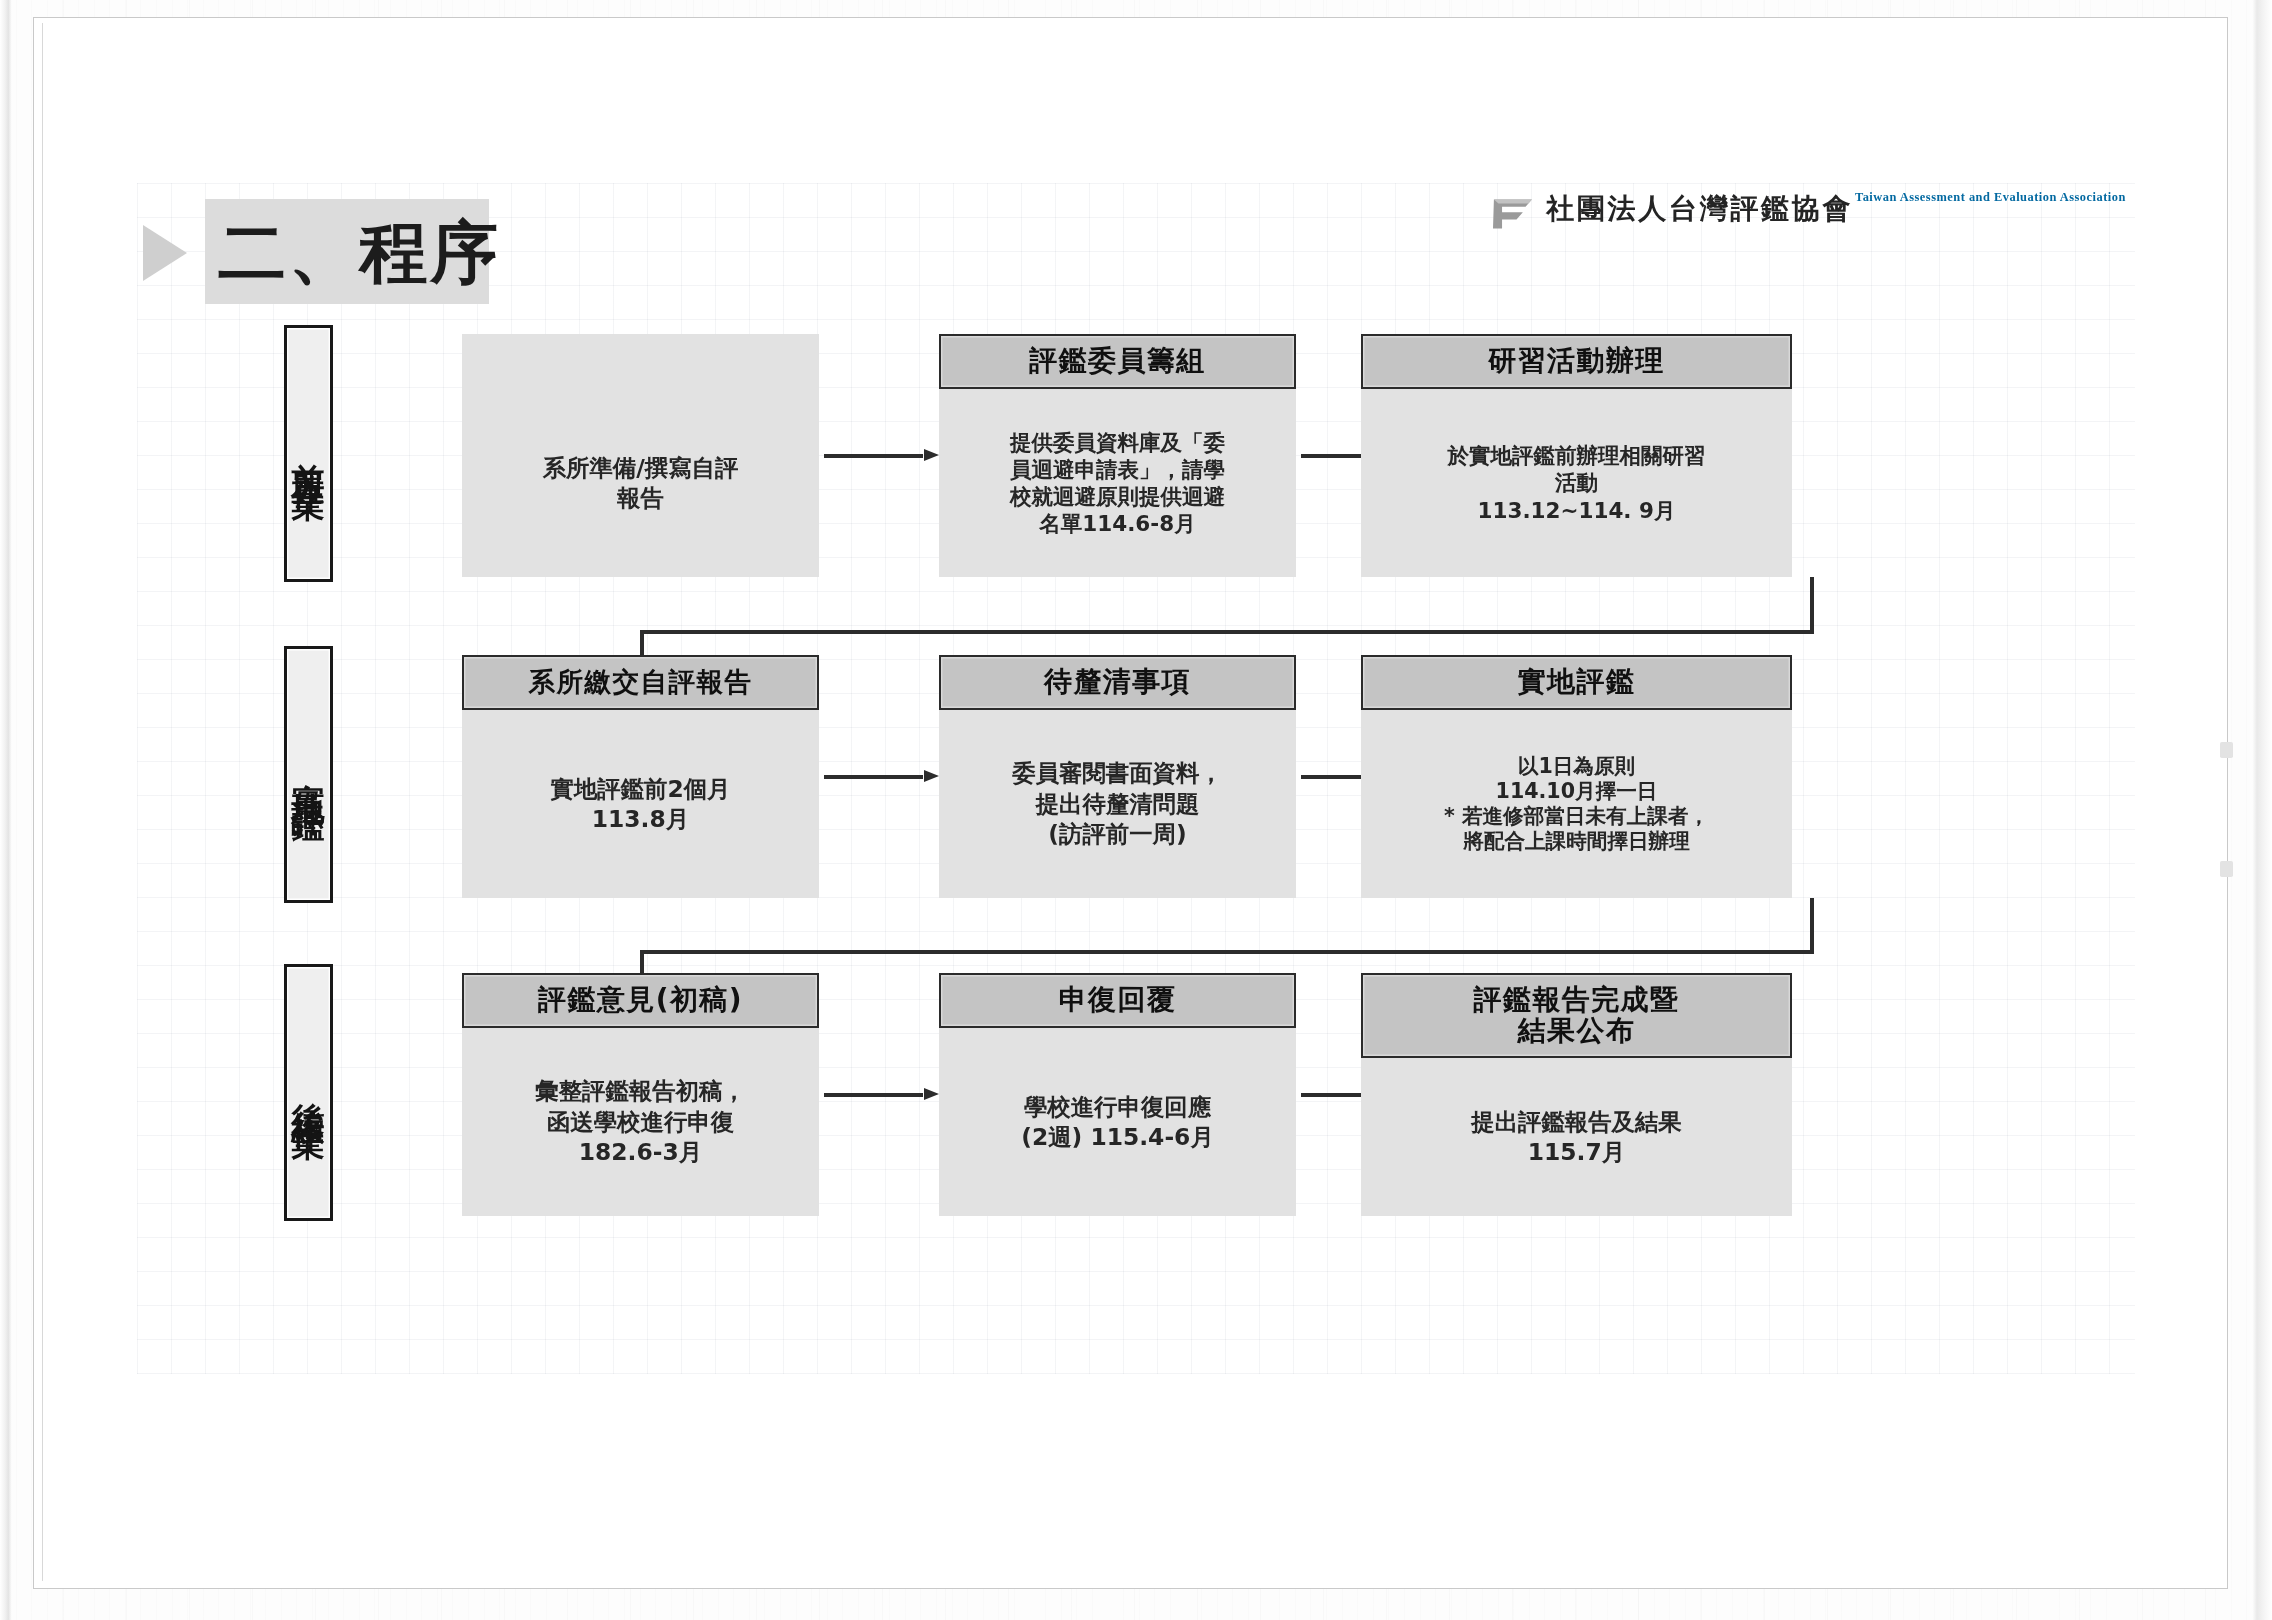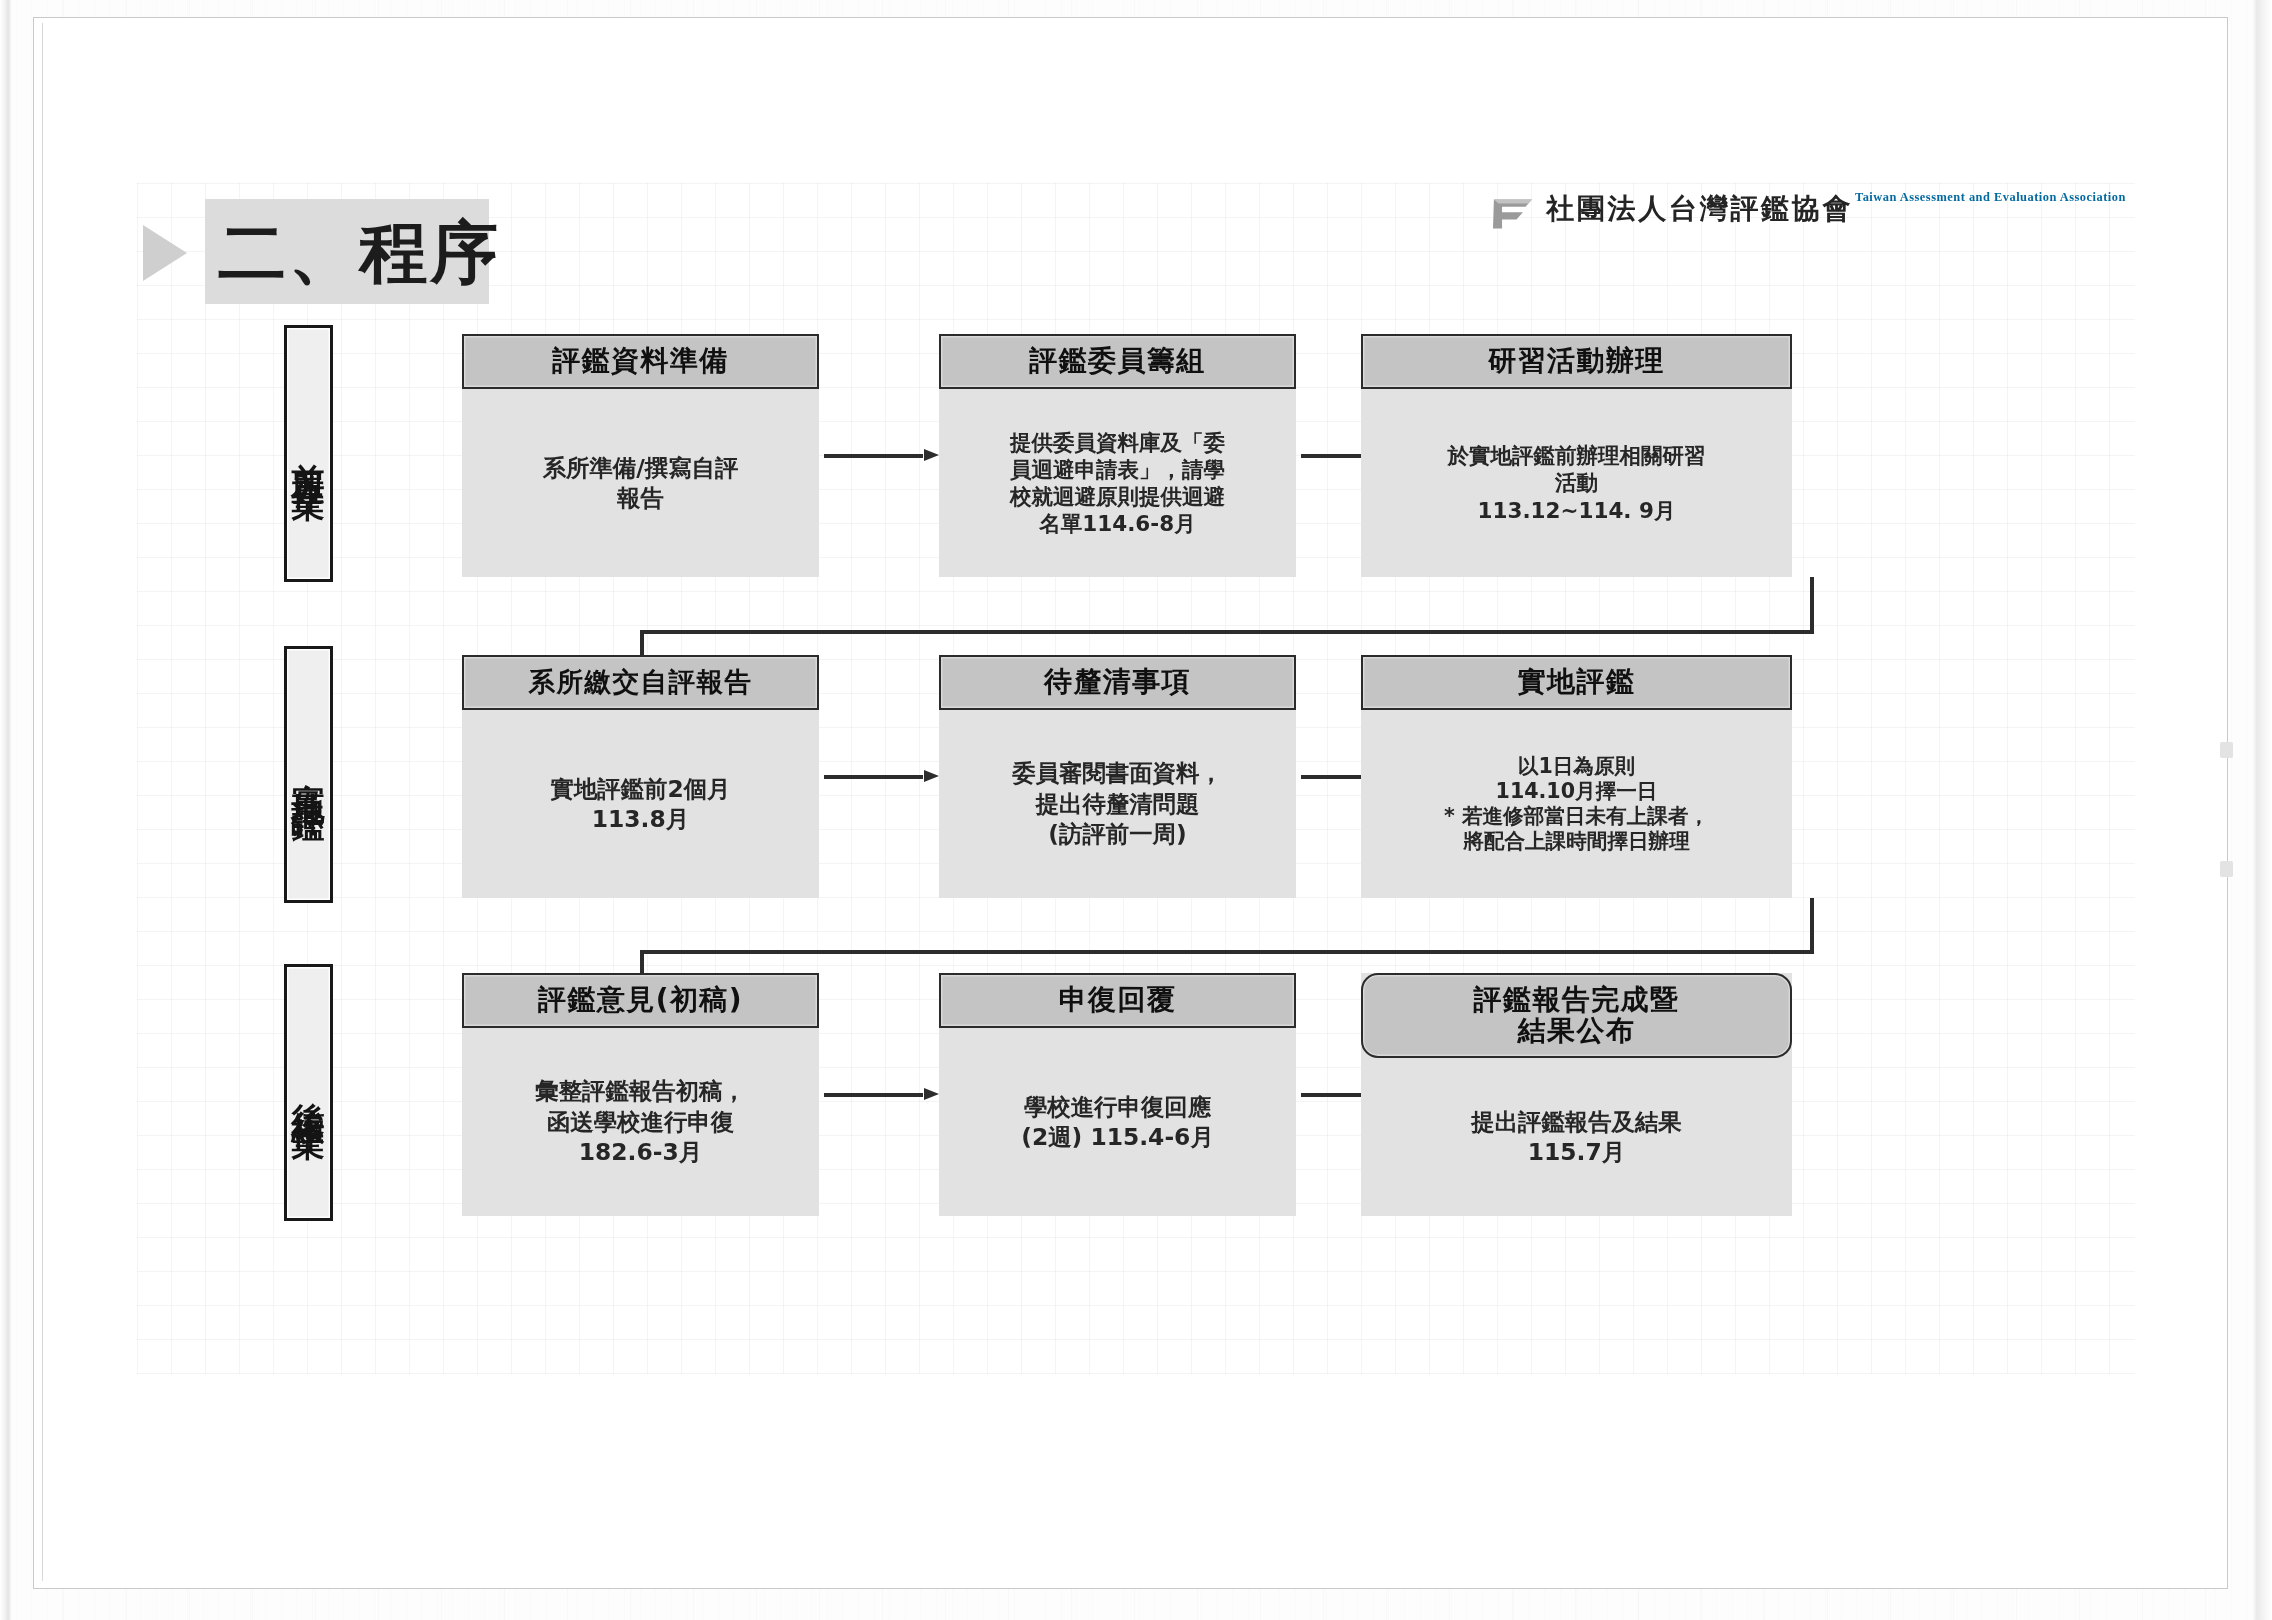--- a/index.html
+++ b/index.html
@@ -151,21 +151,21 @@
 
   .card-head{
     position:absolute;left:0;top:0;right:0;
     height:55px;
     background:#c4c4c4;
     border:2.7px solid #2b2b2b;
     box-sizing:border-box;
     display:flex;align-items:center;justify-content:center;
     box-shadow:inset 0 0 0 1.4px #d9d9d9;
   }
-  .card-head.tall{height:85px;border-radius:17px;}
+  .card-head.tall{height:85px;}
   .card-head-text{
     font-size:28px;font-weight:700;letter-spacing:1.4px;color:#101010;
     text-align:center;line-height:1.08;white-space:pre-line;
     font-family:"DejaVu Sans","Liberation Sans",sans-serif;
   }
   .card-body{
     position:absolute;left:0;right:0;bottom:0;top:55px;
     display:flex;align-items:center;justify-content:center;
     padding:2.7px 8.2px;box-sizing:border-box;
   }
@@ -262,23 +262,20 @@
 
   <div id="flow">
 
     <div class="stage-row r0">
 
       <div class="stage-label">
         <span class="stage-label-text">前置作業</span>
       </div>
 
       <div class="card c0">
-        <div class="card-head">
-          <span class="card-head-text">評鑑資料準備</span>
-        </div>
         <div class="card-body">
           <span class="card-body-text">系所準備/撰寫自評
 報告</span>
         </div>
       </div>
 
       <div class="h-arrow a0">
         <div class="shaft" style="width:99px;"></div>
           <div class="head"></div>
       </div>

